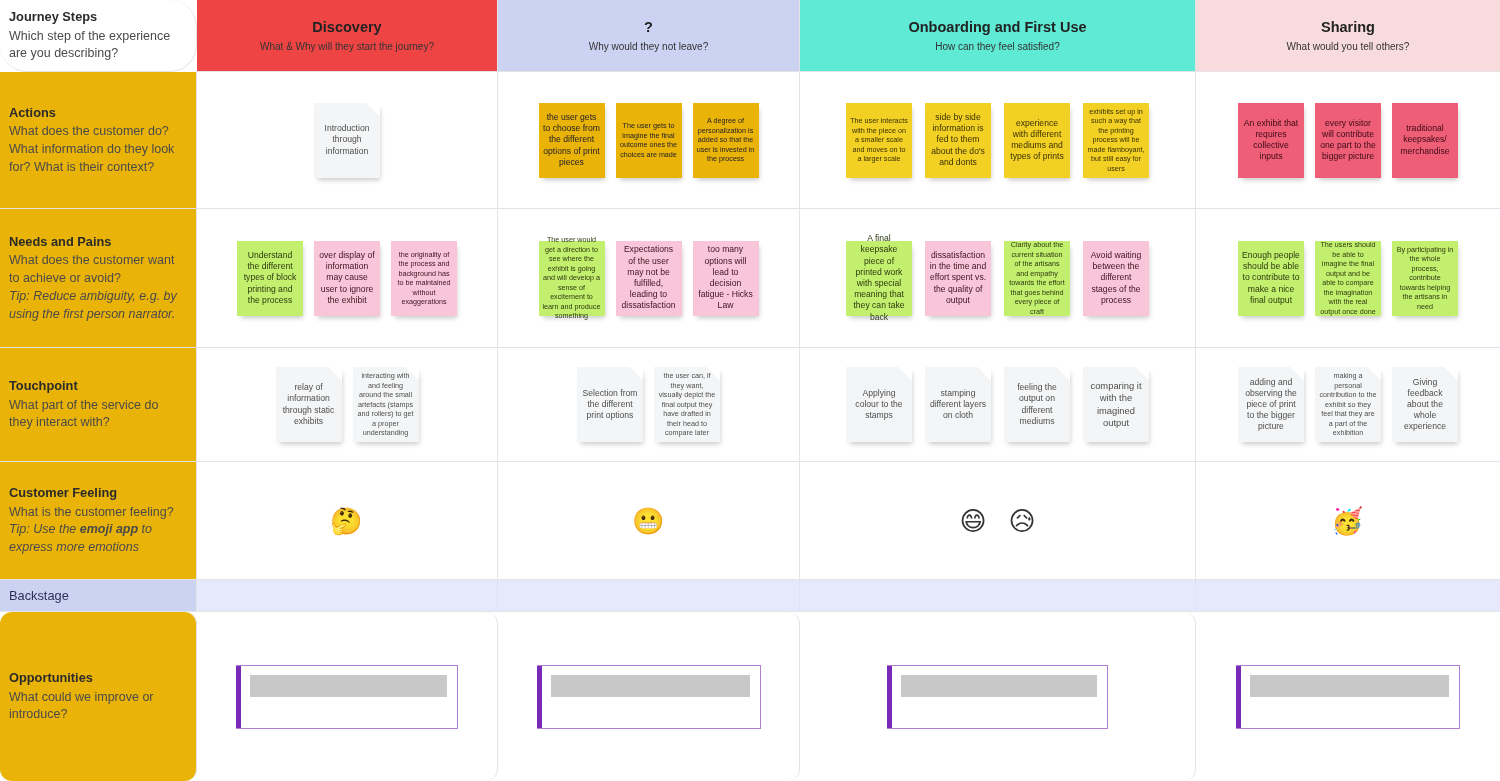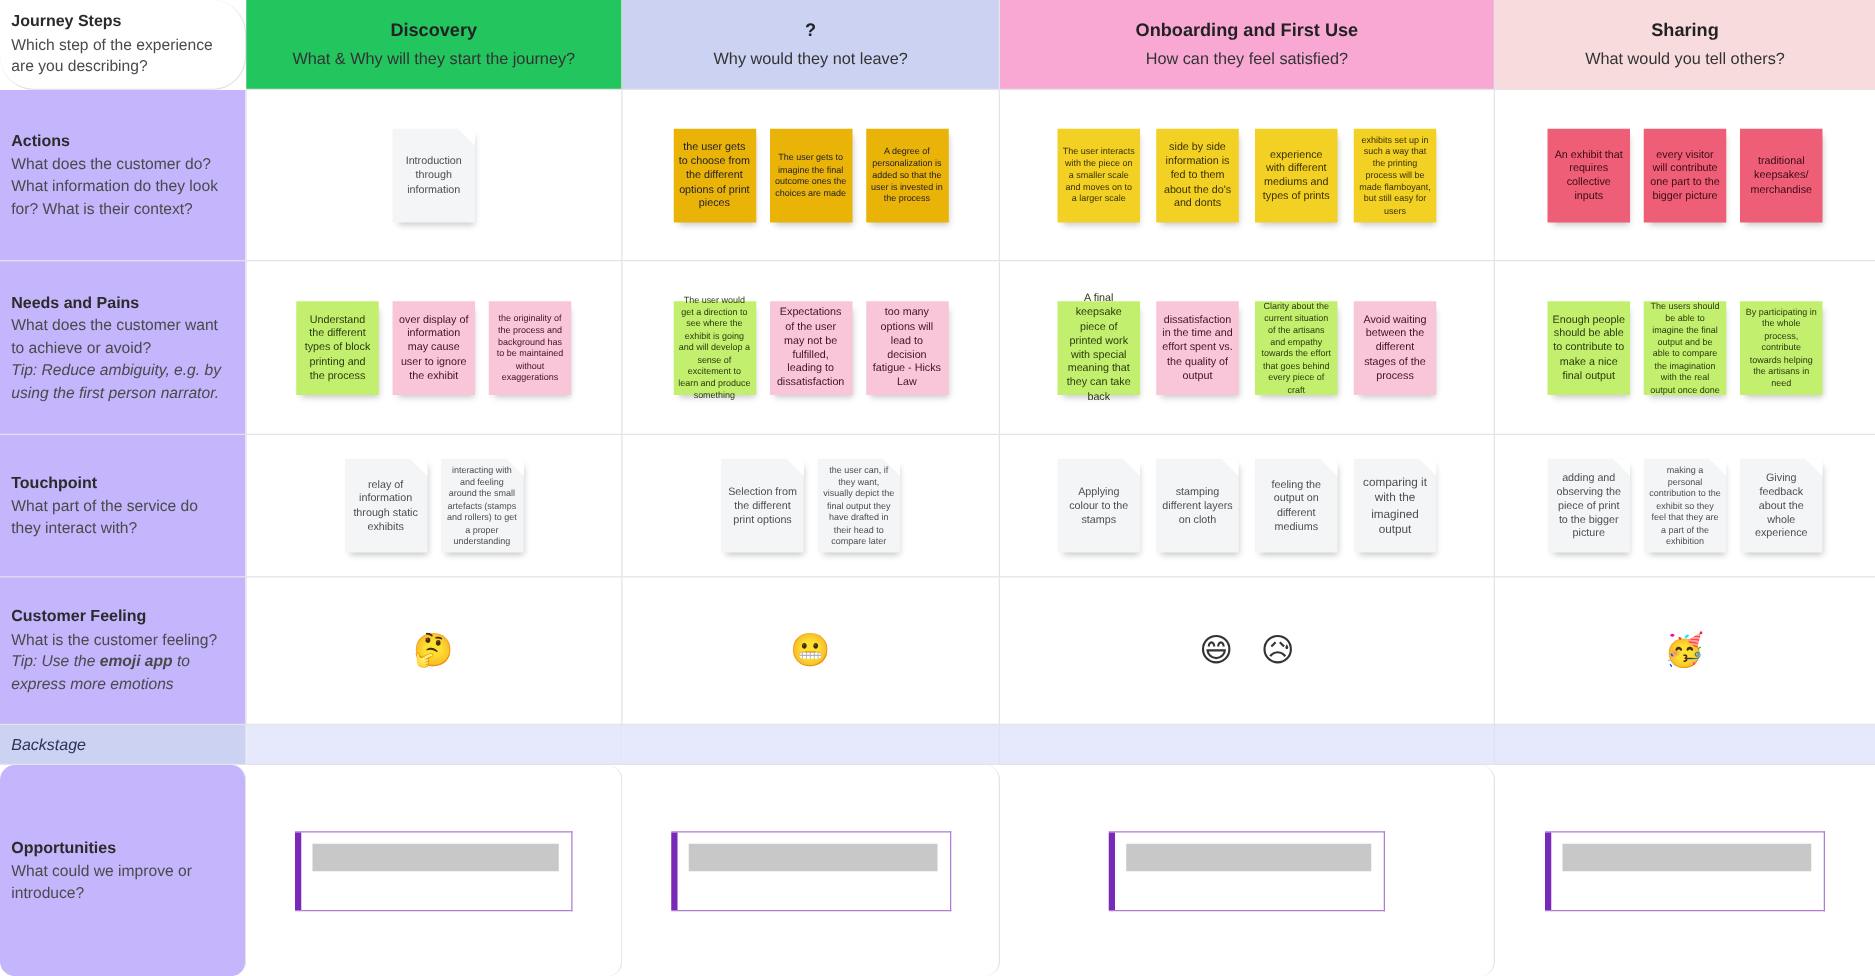--- a/index.html
+++ b/index.html
@@ -31,21 +31,21 @@
   }
   .cell.last-col { border-right: none; }
   .cell.no-bottom { border-bottom: none; border-radius: 12px; }
 
   
   .rowlabel {
     padding: 8px 12px 8px 9px;
     display: flex;
     flex-direction: column;
     justify-content: center;
-    background: #c4b5fd;
+    background: #eab308;
   }
   .rowlabel .rl-title {
     font-weight: bold;
     font-size: 12.8px;
     color: #2b2b2b;
     line-height: 1.45;
     margin-bottom: 1px;
   }
   .rowlabel .rl-desc {
     font-size: 12.5px;
@@ -69,21 +69,21 @@
     text-align: center;
     padding: 4px 10px;
   }
   .colhead .ch-title {
     font-weight: bold;
     font-size: 14.5px;
     color: #222222;
     line-height: 1.35;
   }
   .colhead .ch-sub {
-    font-size: 13px;
+    font-size: 10px;
     color: #333333;
     line-height: 1.35;
     margin-top: 2px;
   }
   .head-journey { background: #ffffff; border-radius: 27px; }
 
   
   .notes {
     display: flex;
     align-items: center;
@@ -142,21 +142,20 @@
     line-height: 1;
     font-family: "DejaVu Sans", sans-serif;
   }
 
   
   .backstage-label {
     background: #ccd2f2;
     display: flex;
     align-items: center;
     padding-left: 9px;
-    font-style: italic;
     font-size: 12.8px;
     color: #30305a;
     border-right: 1px solid #e3e3e8;
     border-bottom: 1px solid #e3e3e8;
   }
   .backstage-band {
     background: #e6e9fb;
     border-right: 1px solid #dfe2f5;
     border-bottom: 1px solid #e3e3e8;
   }
@@ -200,29 +199,29 @@
 </style>
 </head>
 <body>
 
 <div class="board">
 
   <div class="cell rowlabel head-journey">
     <div class="rl-title">Journey Steps</div>
     <div class="rl-desc">Which step of the experience are you describing?</div>
   </div>
-  <div class="cell colhead" id="head-0" style="background: #22c55e;">
+  <div class="cell colhead" id="head-0" style="background: #ef4444;">
     <div class="ch-title">Discovery</div>
     <div class="ch-sub">What &amp; Why will they start the journey?</div>
   </div>
   <div class="cell colhead" id="head-1" style="background: rgb(204, 210, 242);">
     <div class="ch-title">?</div>
     <div class="ch-sub">Why would they not leave?</div>
   </div>
-  <div class="cell colhead" id="head-2" style="background: #f9a8d4;">
+  <div class="cell colhead" id="head-2" style="background: #5eead4;">
     <div class="ch-title">Onboarding and First Use</div>
     <div class="ch-sub">How can they feel satisfied?</div>
   </div>
   <div class="cell colhead last-col" id="head-3" style="background: rgb(248, 220, 221);">
     <div class="ch-title">Sharing</div>
     <div class="ch-sub">What would you tell others?</div>
   </div>
 
   <div class="cell rowlabel">
     <div class="rl-title">Actions</div>

